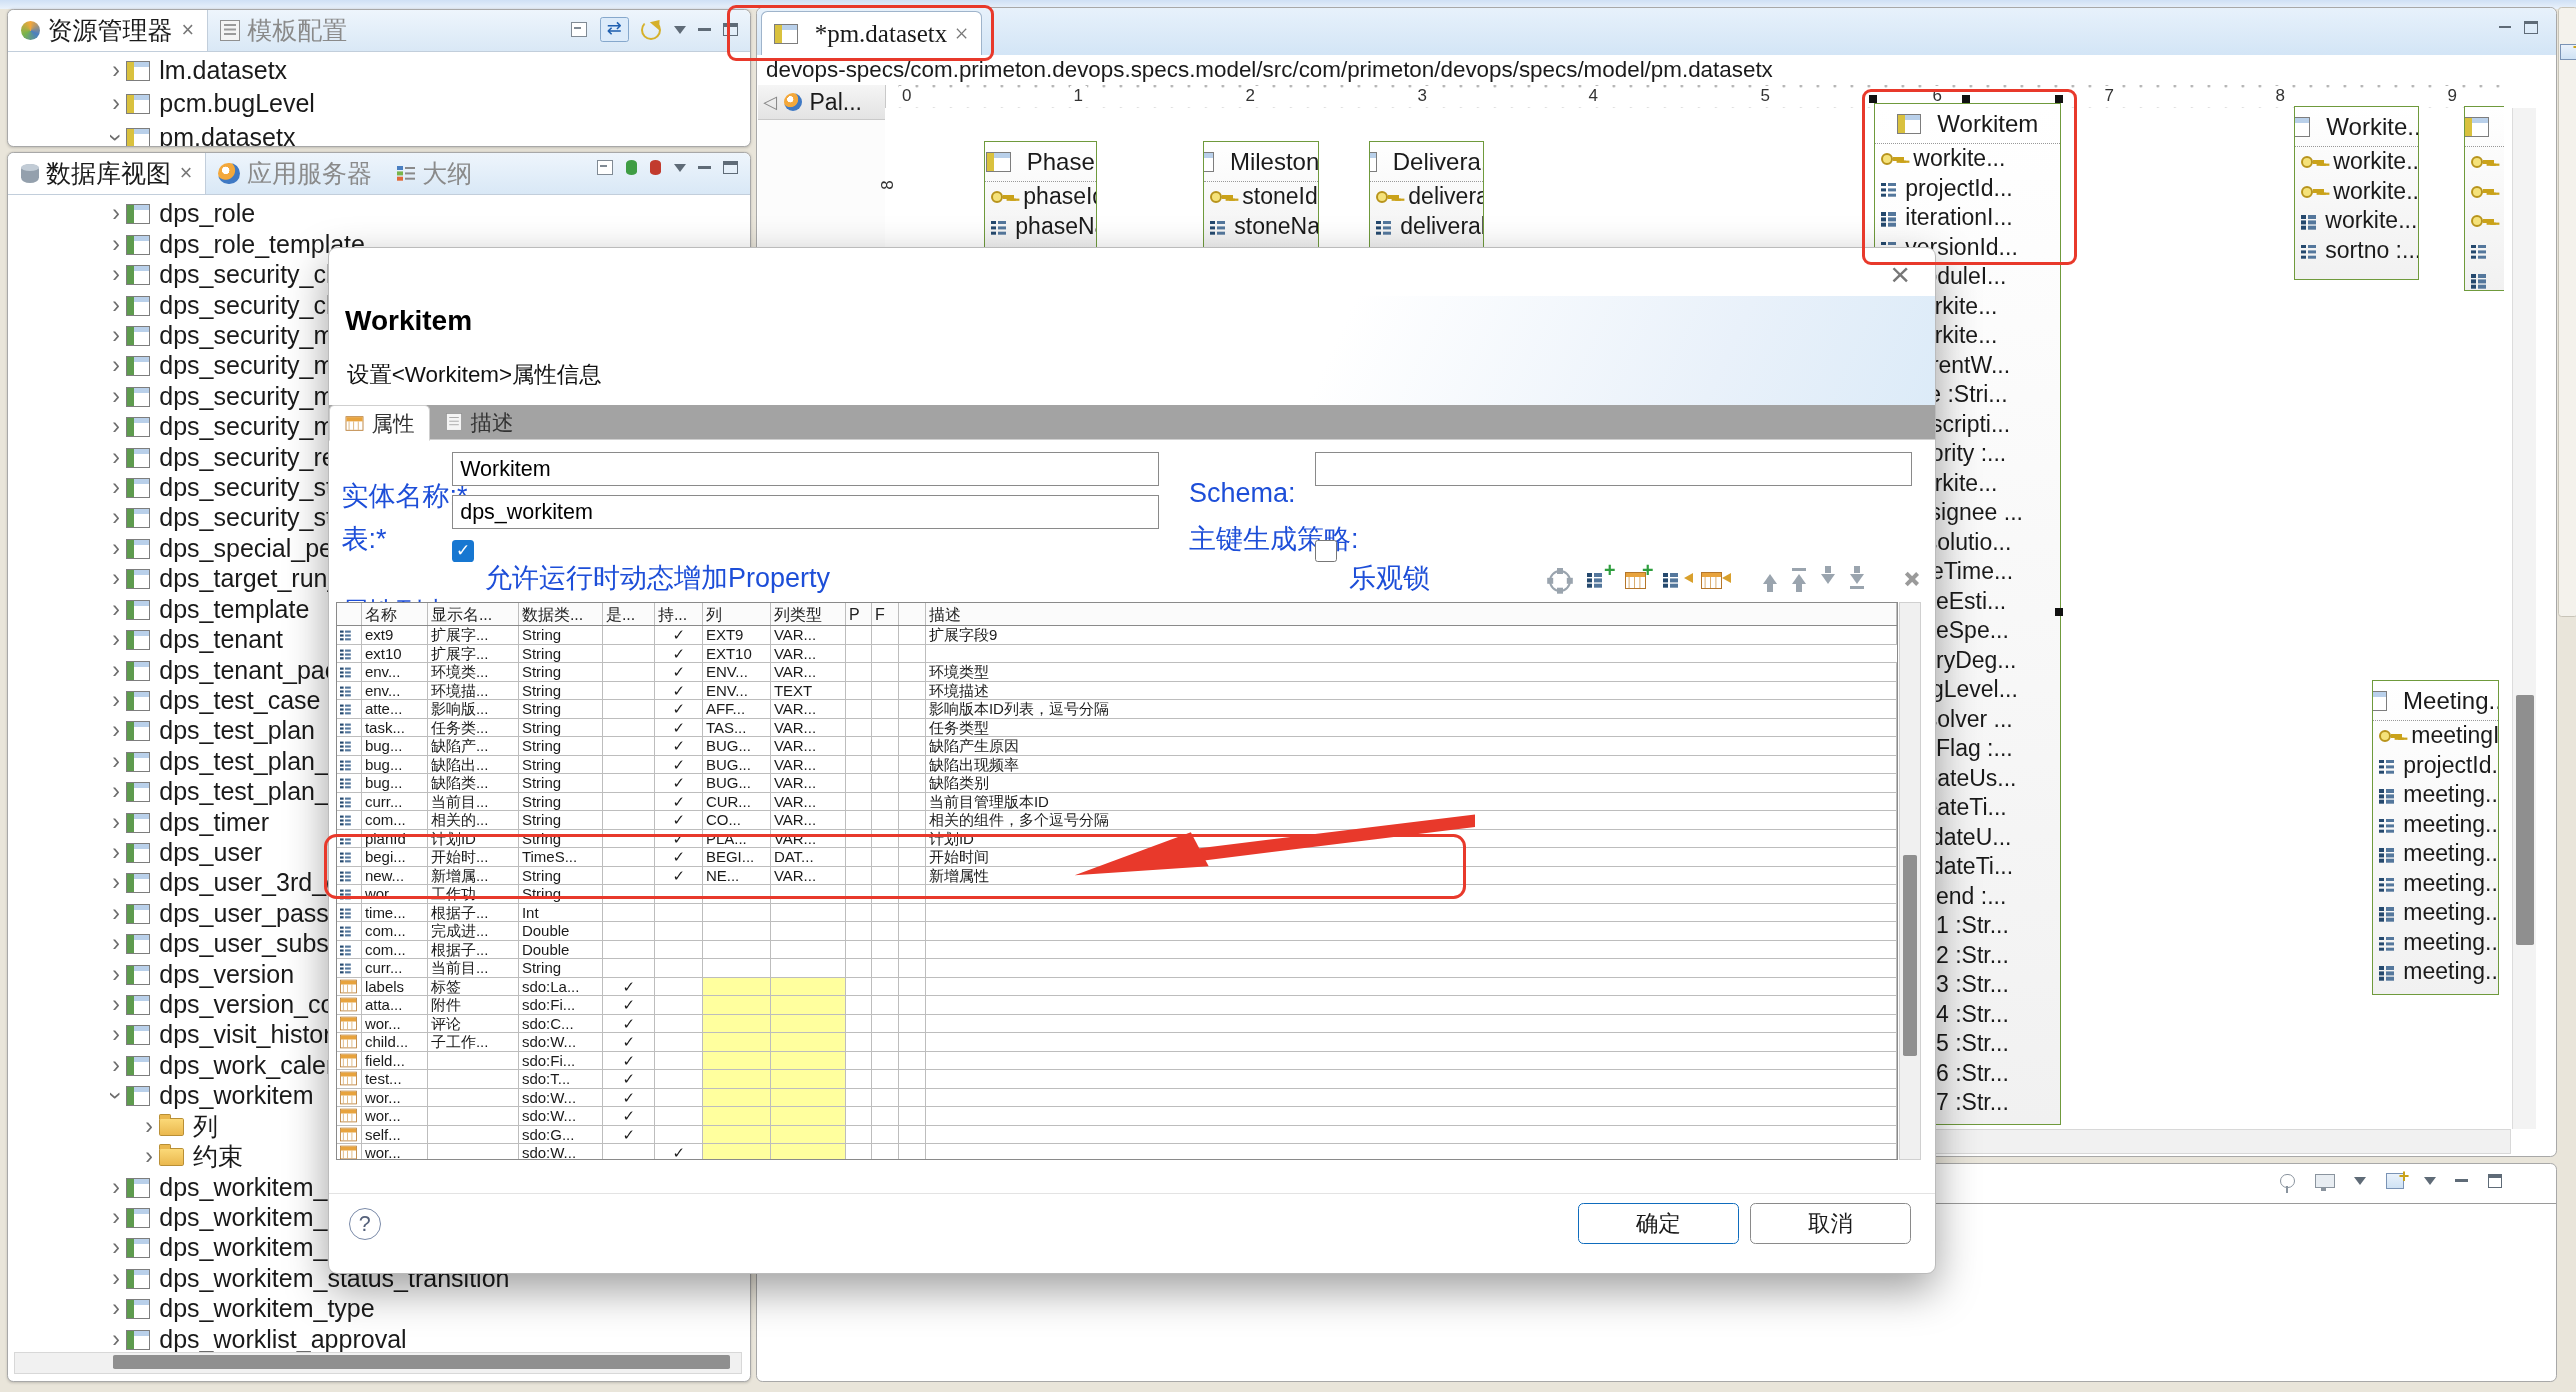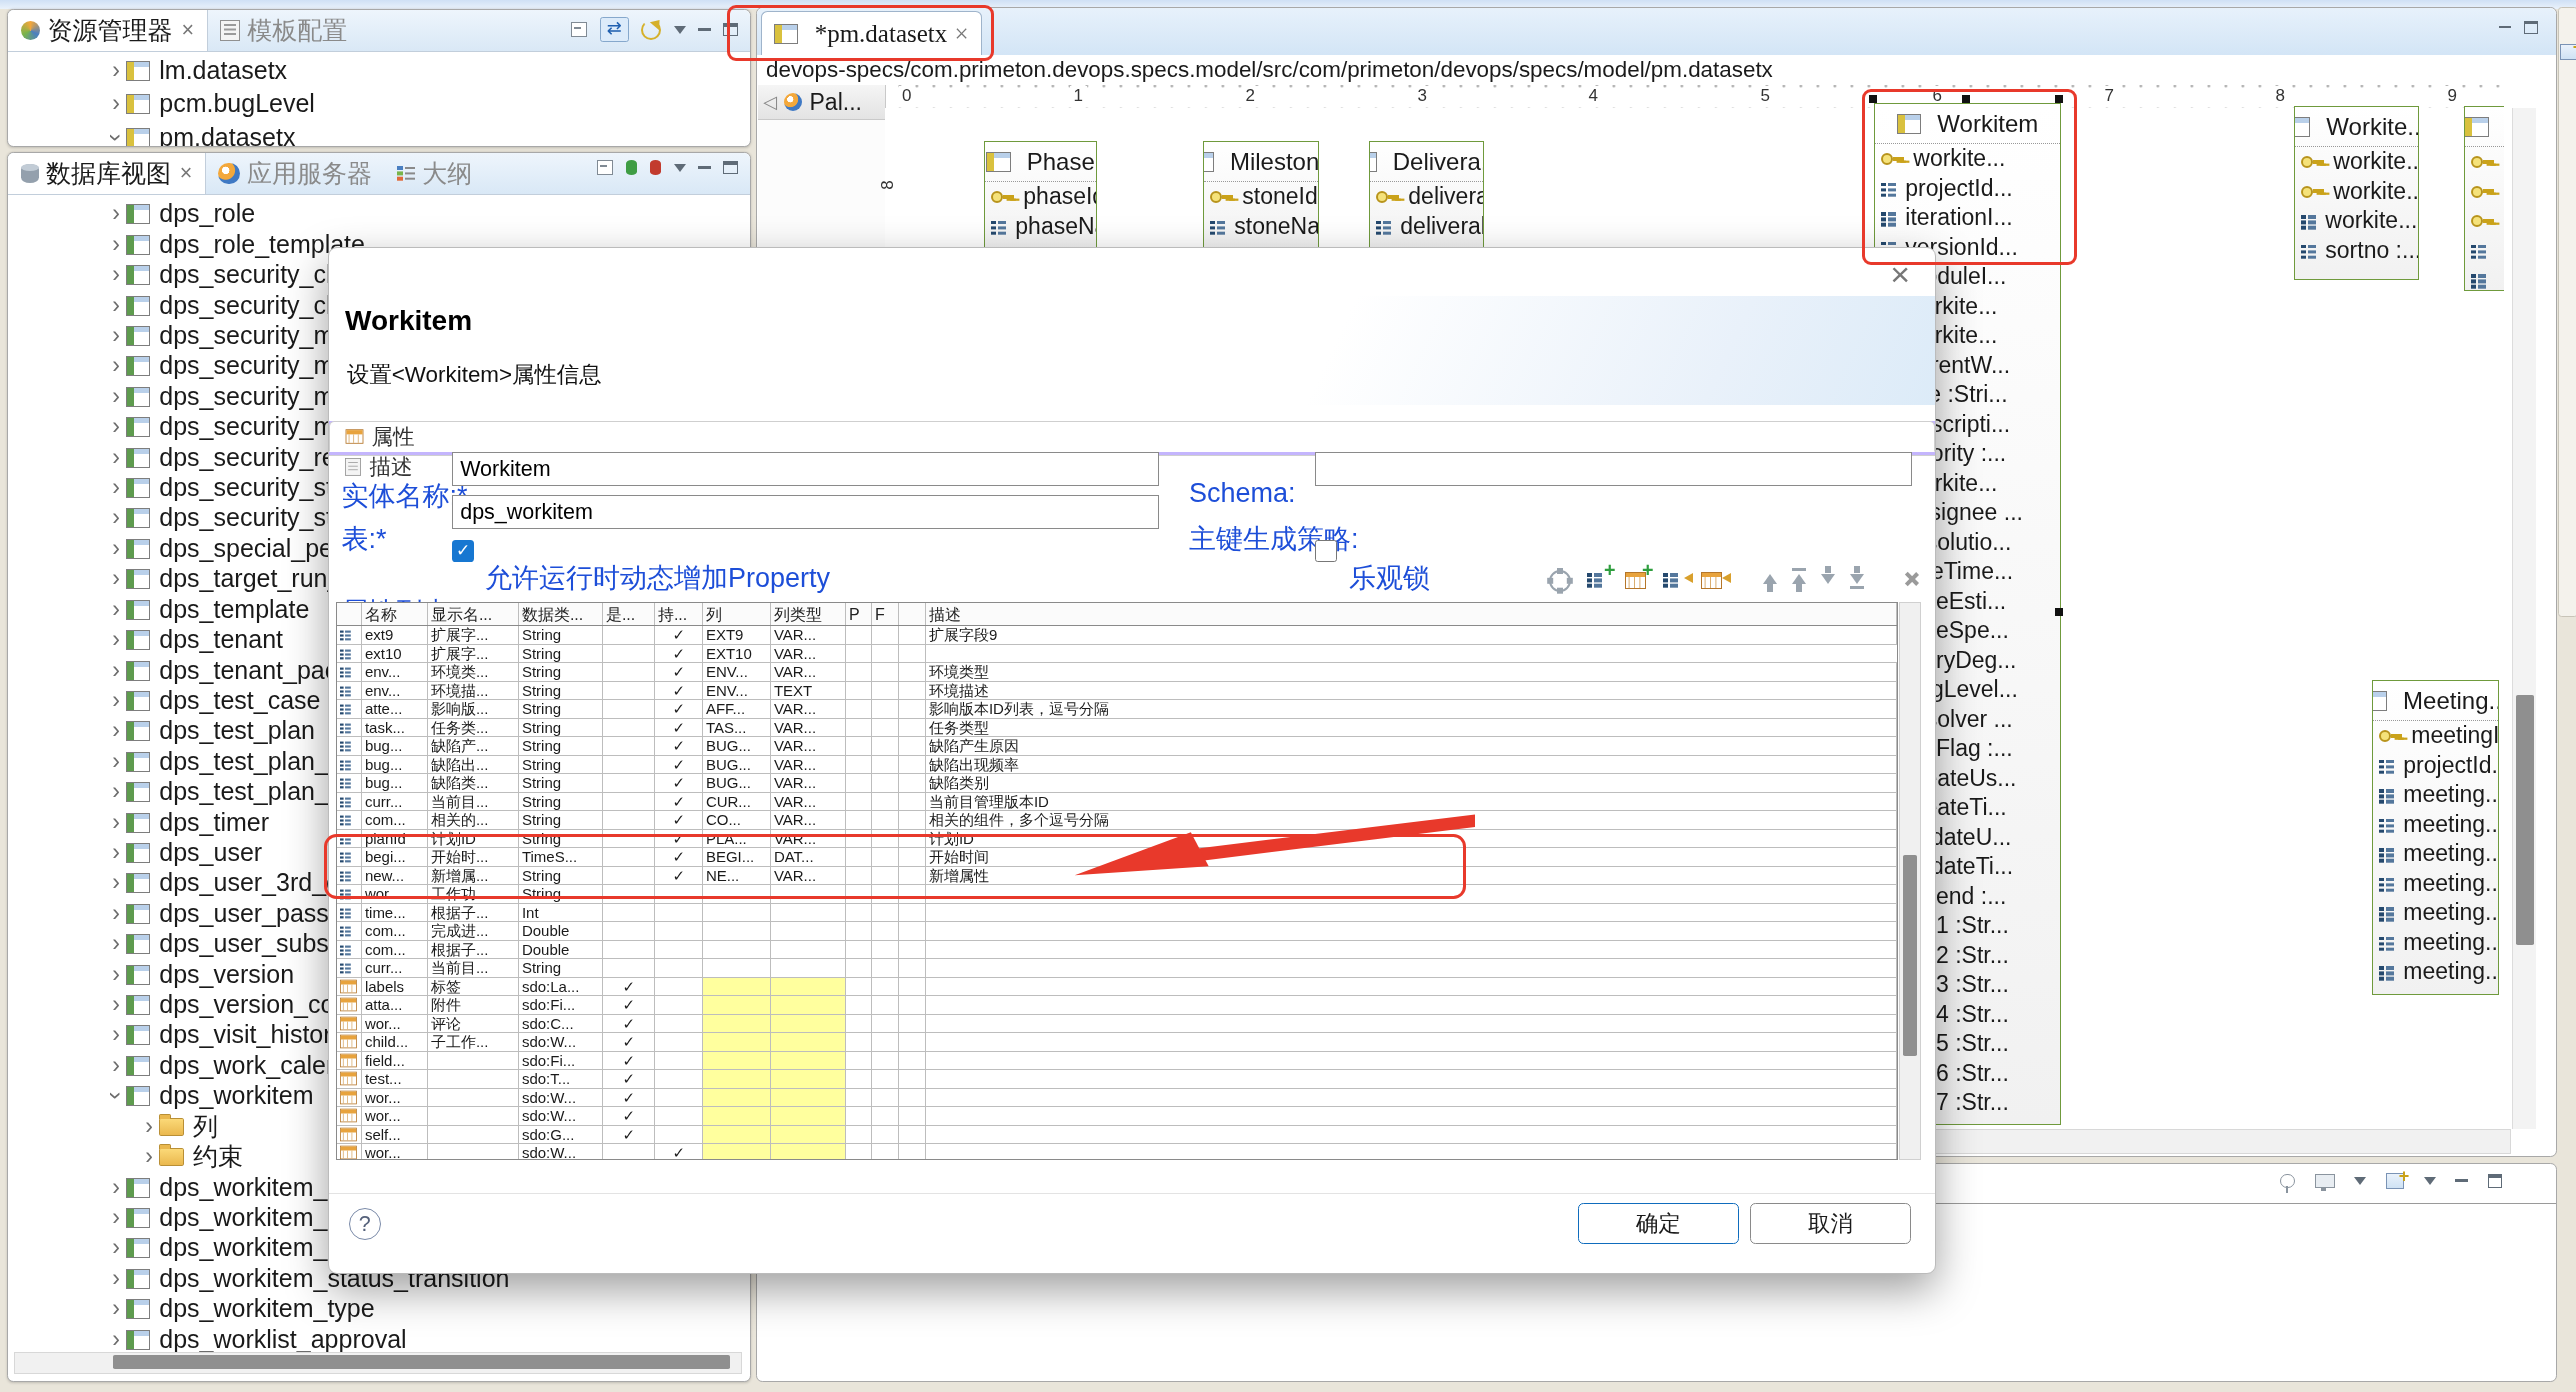--- a/index.html
+++ b/index.html
@@ -89,21 +89,21 @@
   #contools{position:absolute;right:54px;top:9px;display:flex;align-items:center;gap:19.7px;}
   
   #dialog{position:absolute;left:328px;top:247px;width:1606px;height:1025px;background:#fff;border:0.9px solid #bbb;
           border-radius:9px;box-shadow:0 16px 43px rgba(0,0,0,.38);z-index:20;}
   #dtitlebar{position:absolute;left:0;top:0;right:0;height:48px;display:flex;align-items:center;gap:10.7px;padding-left:16px;
              border-bottom:0.9px solid #ececec;border-radius:9px 9px 0 0;font-size:23px;color:#9a9a9a;}
   #dclose{position:absolute;right:25px;top:7.2px;font-size:34px;color:#777;}
   #dheader{position:absolute;left:0;top:48px;right:0;height:109px;background:linear-gradient(115deg,#fff 62%,#e9f1fa 86%,#dcebf8);}
   #dheading{position:absolute;left:16px;top:9px;font-size:28px;font-weight:bold;color:#000;}
   #dsub{position:absolute;left:18px;top:63px;font-size:22.4px;color:#111;}
-  #dtabs{position:absolute;left:0;top:173px;right:0;height:34px;background:#c4b5fd;border-bottom:0.9px solid #cfcfcf;display:flex;flex-direction:column;}
+  #dtabs{position:absolute;left:0;top:157px;right:0;height:34px;background:#a3a3a3;border-bottom:0.9px solid #cfcfcf;display:flex;}
   .dtab{display:flex;align-items:center;gap:6.3px;padding:0 14.3px;font-size:21.5px;height:34px;color:#333;}
   .dtab.active{background:#fff;border:0.9px solid #cfcfcf;border-bottom:0.9px solid #fff;border-radius:5.4px 5.4px 0 0;}
   .dlabel{position:absolute;font-size:27px;color:#1d4ed8;white-space:nowrap;margin-top:19px;}
   .dinput{position:absolute;height:34px;border:0.9px solid #8a8a8a;background:#fff;font-size:21.5px;padding:0 7.2px;
           font-family:"Liberation Sans",sans-serif;box-sizing:border-box;}
   .dselect{position:absolute;height:34px;border:0.9px solid #8a8a8a;background:#fff;font-size:21.5px;display:flex;align-items:center;padding-left:7.2px;box-sizing:border-box;}
   .dselect::after{content:"";position:absolute;right:10.7px;top:13.4px;border-left:6.3px solid transparent;border-right:6.3px solid transparent;border-top:8px solid #555;}
   .cb{position:absolute;width:22.4px;height:22.4px;box-sizing:border-box;}
   .cb.on{background:#1777d1;border-radius:3.6px;color:#fff;font-size:17px;text-align:center;line-height:22.4px;}
   .cb.off{border:1.8px solid #777;border-radius:2.7px;background:#fff;}

